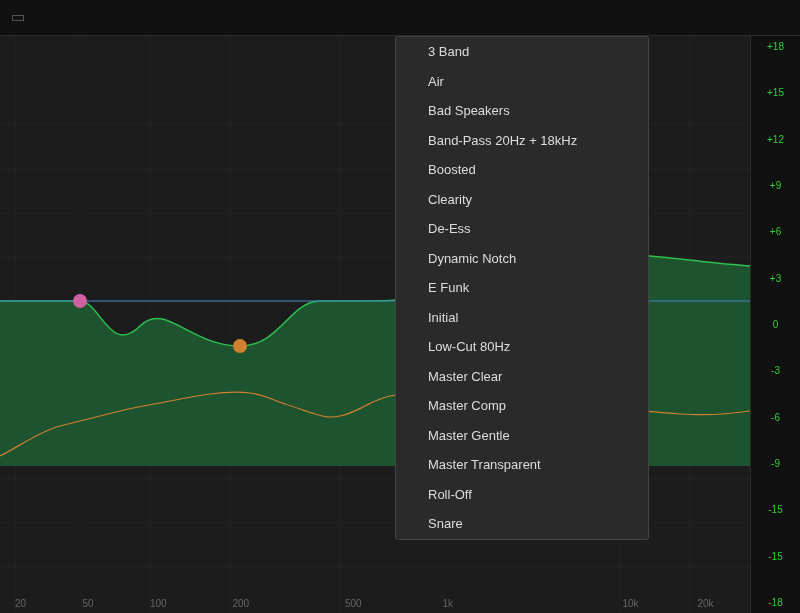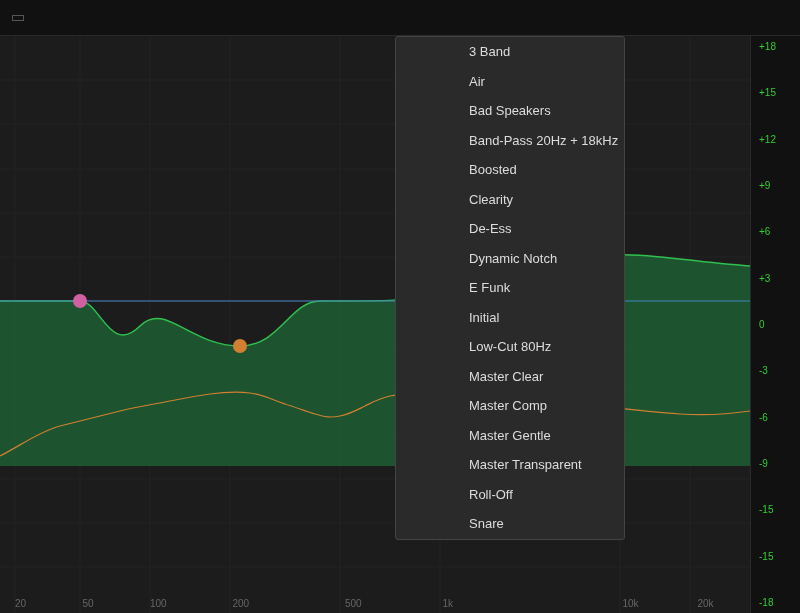--- a/index.html
+++ b/index.html
@@ -103,36 +103,35 @@
       display: flex;
       flex-direction: column;
       justify-content: space-between;
       padding: 5px 8px;
       background: #111;
       border-left: 1px solid #2a2a2a;
     }
     .db-label {
       font-size: 10px;
       color: #3c3;
-      text-align: left;
+      text-align: center;
     }
 
     
     #preset-dropdown {
       position: absolute;
       top: 0px;
       left: 395px;
-      width: 230px;
+      width: 254px;
       background: #2a2a2a;
       border: 1px solid #444;
       border-radius: 3px;
       z-index: 20;
       overflow-y: auto;
       max-height: 570px;
-      padding-left: 41px;
     }
     .dropdown-item {
       padding: 5px 24px 5px 32px;
       font-size: 13px;
       color: #ddd;
       cursor: pointer;
       white-space: nowrap;
       position: relative;
       line-height: 1.5;
     }

